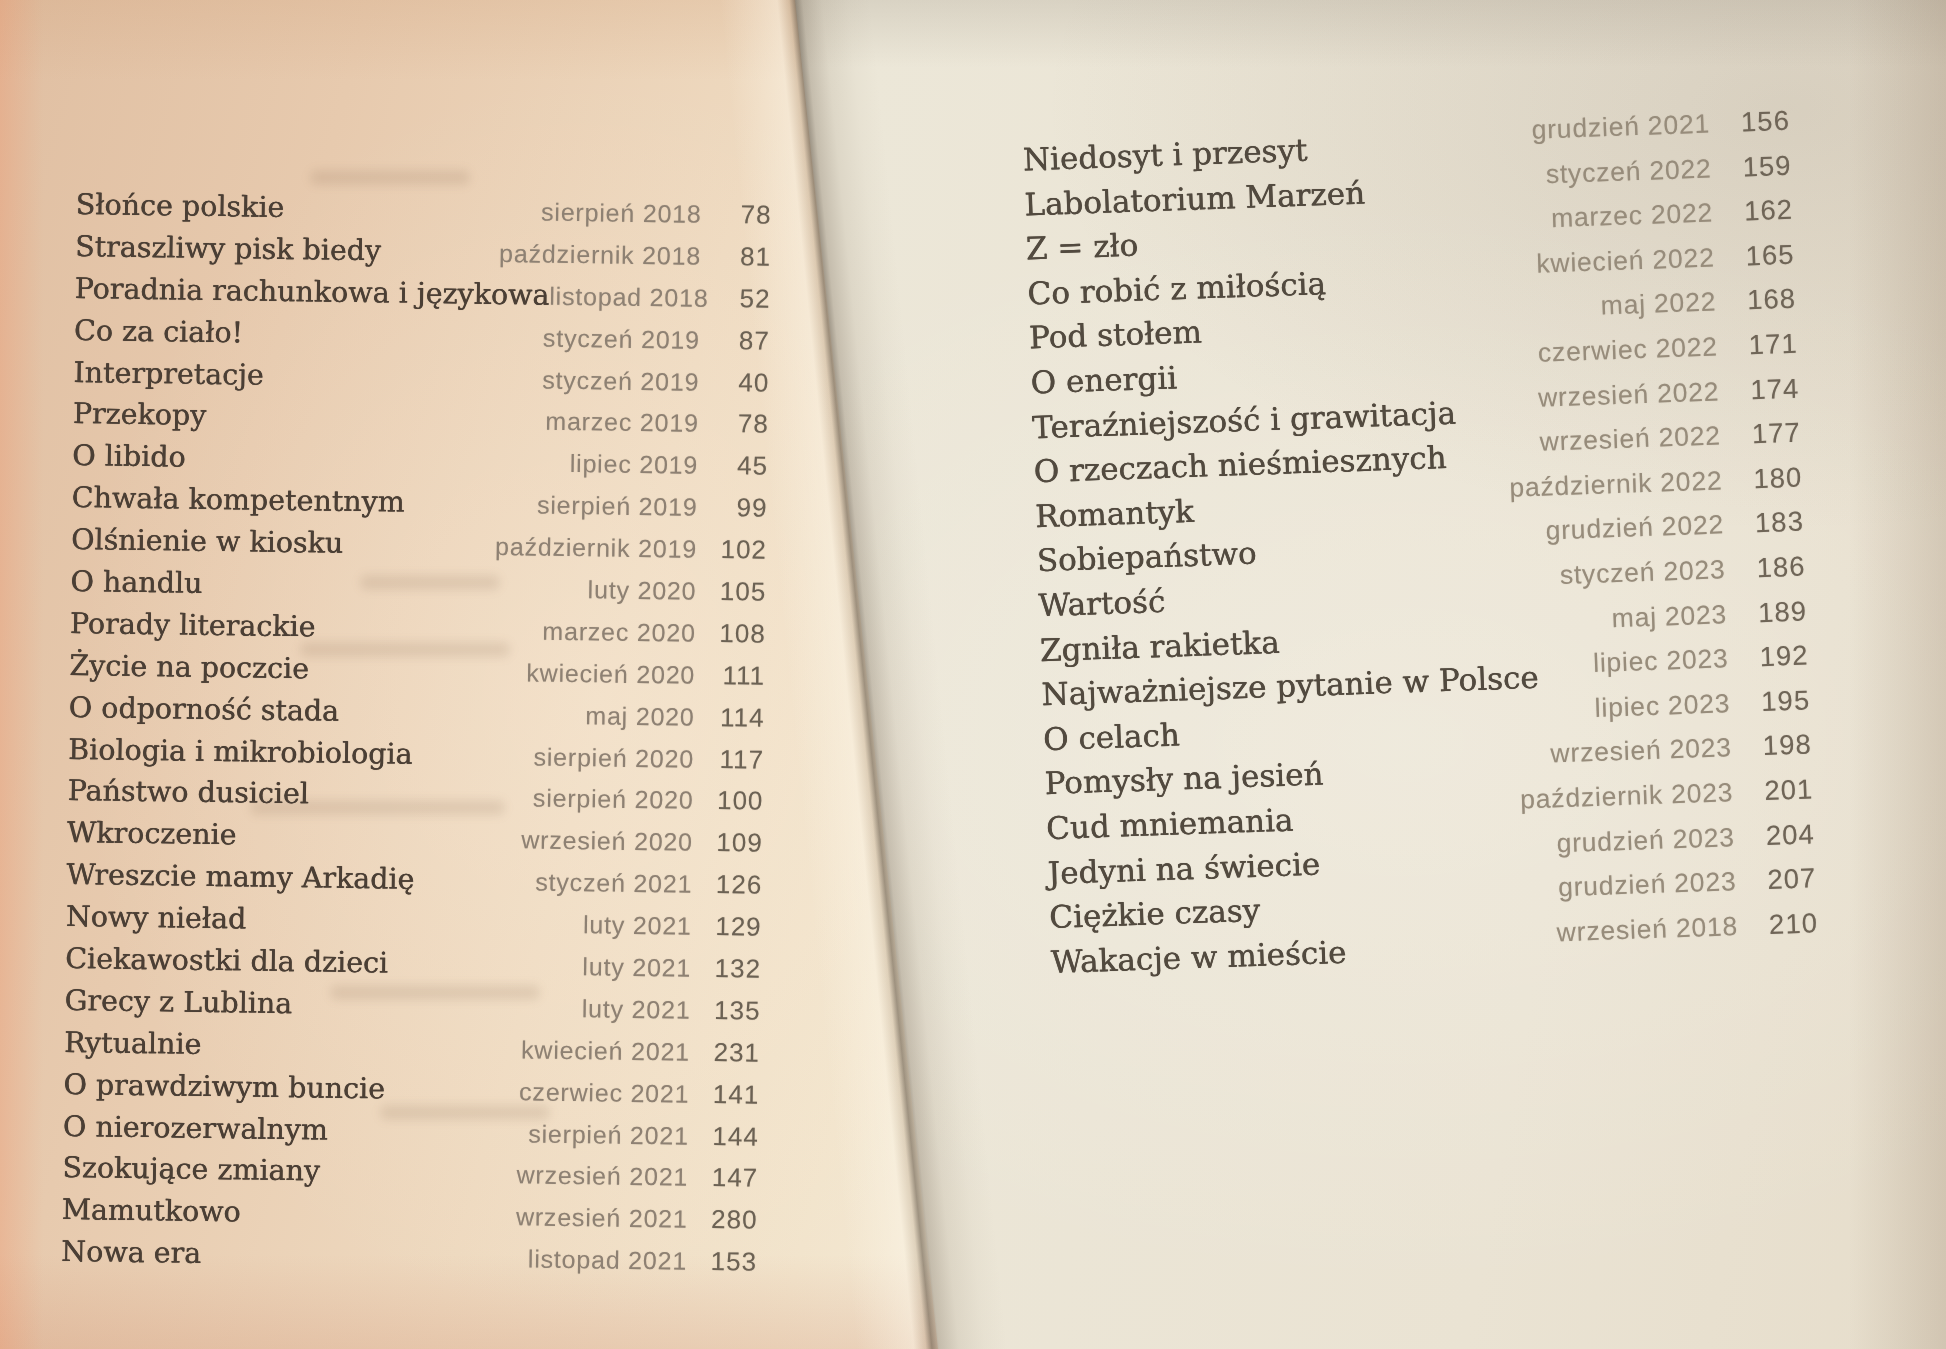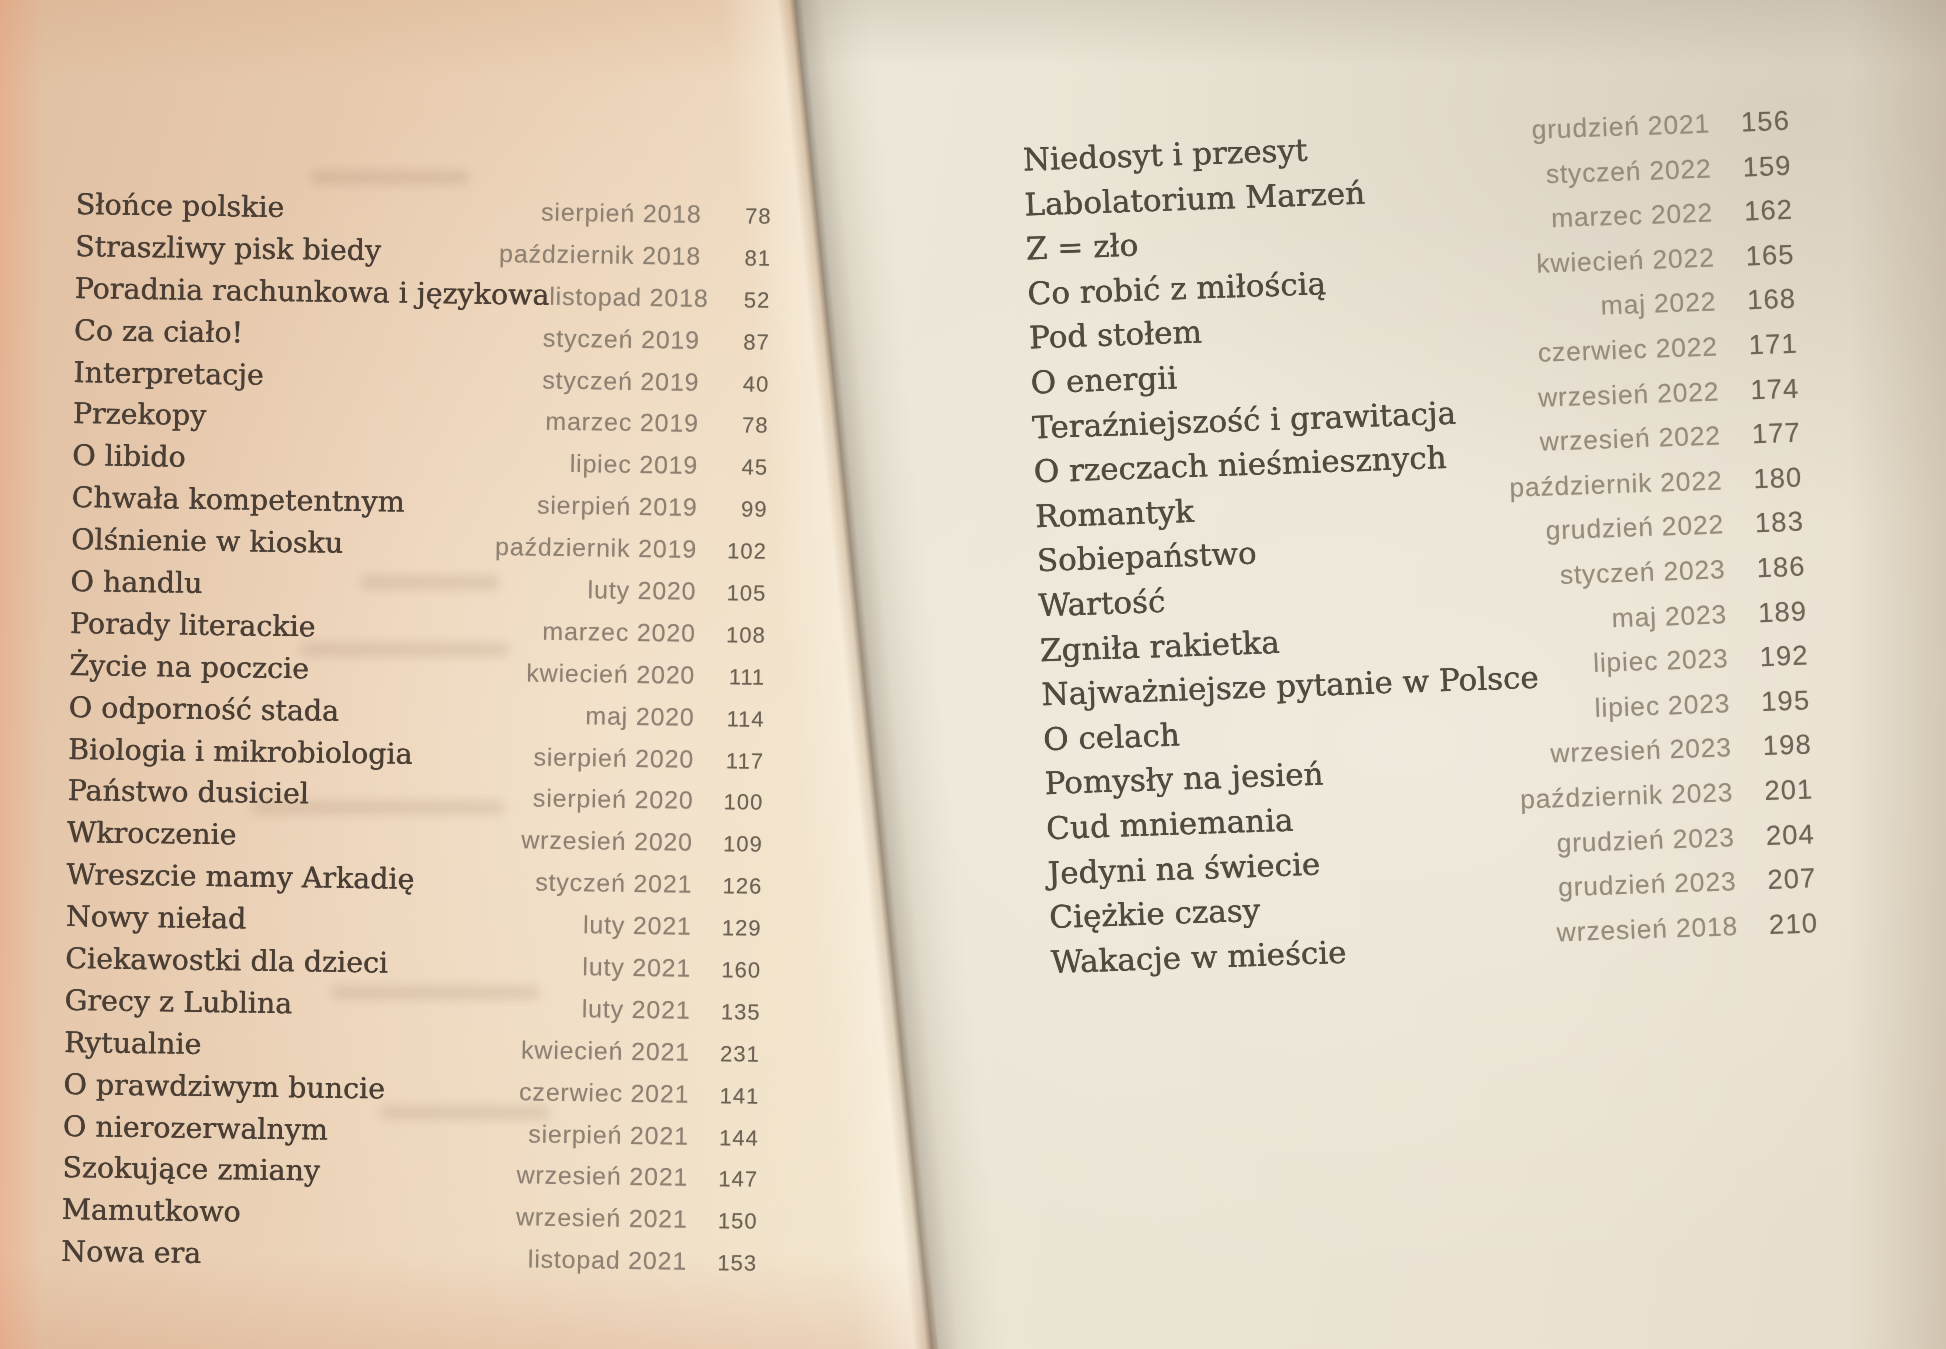--- a/index.html
+++ b/index.html
@@ -76,21 +76,21 @@
   }
   .toc-left .toc-title{margin-left:6px;}
   .toc-right .toc-title{margin-left:12px;font-size:31px;color:#524a3f;}
   .toc-date{
     margin-left:auto;
     color:#8e8173;font-size:25px;letter-spacing:0.8px;
     text-shadow:0 0 1px rgba(142,129,115,0.4);
   }
   .toc-num{
     width:60px;margin-left:10px;text-align:right;
-    color:#6c6254;font-size:22px;letter-spacing:1px;
+    color:#6c6254;font-size:26px;letter-spacing:1px;
     text-shadow:0 0 1px rgba(108,98,84,0.4);
   }
   .toc-right .toc-date{font-size:26.5px;color:#978c7b;position:relative;top:-14px;}
   .toc-right .toc-num{font-size:27.5px;width:66px;margin-left:14px;color:#6f6557;position:relative;top:-14px;}
 </style>
 </head>
 <body>
 
 <div class="photo">
 
@@ -211,21 +211,21 @@
 
   <div class="toc-row">
     <span class="toc-title">Nowy nieład</span>
     <span class="toc-date">luty 2021</span>
     <span class="toc-num">129</span>
   </div>
 
   <div class="toc-row">
     <span class="toc-title">Ciekawostki dla dzieci</span>
     <span class="toc-date">luty 2021</span>
-    <span class="toc-num">160</span>
+    <span class="toc-num">132</span>
   </div>
 
   <div class="toc-row">
     <span class="toc-title">Grecy z Lublina</span>
     <span class="toc-date">luty 2021</span>
     <span class="toc-num">135</span>
   </div>
 
   <div class="toc-row">
     <span class="toc-title">Rytualnie</span>
@@ -247,21 +247,21 @@
 
   <div class="toc-row">
     <span class="toc-title">Szokujące zmiany</span>
     <span class="toc-date">wrzesień 2021</span>
     <span class="toc-num">147</span>
   </div>
 
   <div class="toc-row">
     <span class="toc-title">Mamutkowo</span>
     <span class="toc-date">wrzesień 2021</span>
-    <span class="toc-num">150</span>
+    <span class="toc-num">280</span>
   </div>
 
   <div class="toc-row">
     <span class="toc-title">Nowa era</span>
     <span class="toc-date">listopad 2021</span>
     <span class="toc-num">153</span>
   </div>
 </div>
   <div class="toc toc-right" id="right-rows">
   <div class="toc-row">

